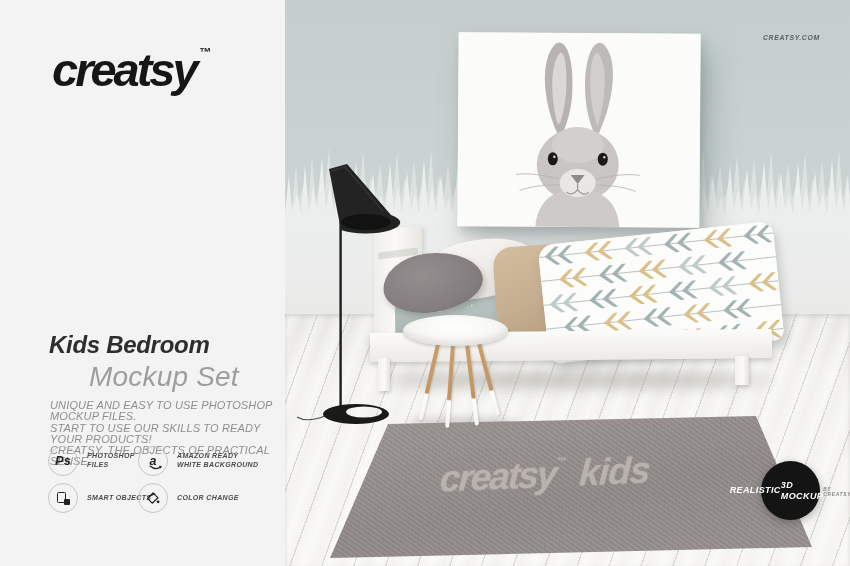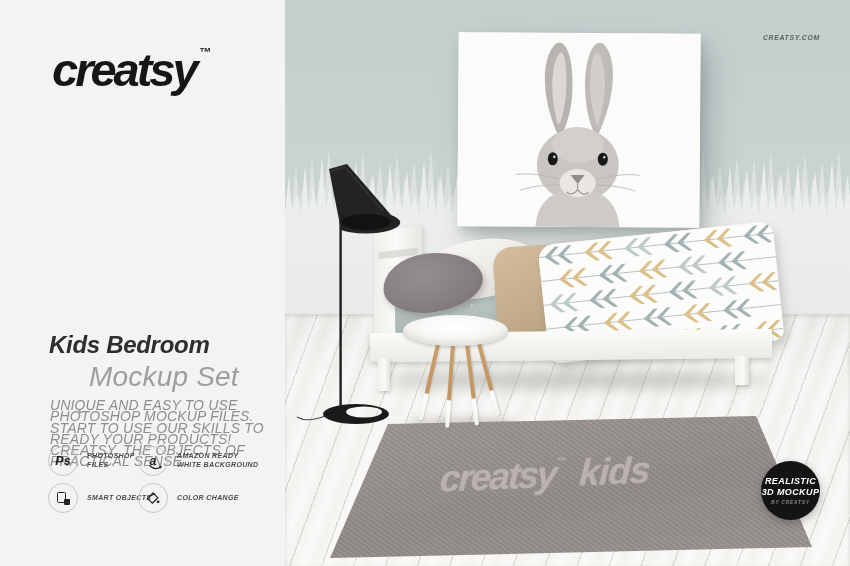--- a/index.html
+++ b/index.html
@@ -6,21 +6,21 @@
   html,body { width:850px; height:566px; }
   body { font-family:"Liberation Sans", sans-serif; overflow:hidden; }
   .stage { position:relative; width:850px; height:566px; background:#0c4a6e; overflow:hidden;font-style:italic; }
 
   
   .panel { position:absolute; left:0; top:0; width:285px; height:566px; background:#f3f3f3; z-index:5; }
   .logo { position:absolute; left:52px; top:42px; font-size:47px; font-weight:800; letter-spacing:-3px; color:#161616; }
   .logo .tm { font-size:12px; letter-spacing:0; vertical-align:30px; margin-left:3px; font-weight:700; }
   .title1 { position:absolute; left:49px; top:331px; font-size:24px; font-weight:700; color:#2e2e2e; letter-spacing:-0.3px; }
   .title2 { position:absolute; left:49px; top:361px; font-size:28px; font-weight:400; color:#9e9e9e; letter-spacing:0.2px;margin-left:40px; }
-  .desc { position:absolute; left:50px; top:400px; font-size:14px; line-height:11.3px; color:#8e8e8e; letter-spacing:0.15px; }
+  .desc { position:absolute; left:50px; top:400px; font-size:11px; line-height:11.3px; color:#8e8e8e; letter-spacing:0.15px; }
   .feature { position:absolute; display:flex; align-items:center; gap:9px; }
   .f1 { left:48px; top:446px; } .f2 { left:138px; top:446px; }
   .f3 { left:48px; top:483px; } .f4 { left:138px; top:483px; }
   .fcircle { width:30px; height:30px; border:1.2px solid #c6c6c6; border-radius:50%;
              display:flex; align-items:center; justify-content:center; flex:0 0 30px; background:transparent; }
   .fglyph { font-size:12.5px; font-weight:700; color:#232323; line-height:1; }
   .amz { position:relative; }
   .amz svg { position:absolute; left:-1px; bottom:-4px; }
   .flabel { font-size:7px; line-height:8.6px; font-weight:700; color:#4b4b4b; letter-spacing:0.35px; }
 
@@ -104,21 +104,21 @@
         repeating-linear-gradient(35deg, rgba(255,255,255,0.05) 0 2px, rgba(0,0,0,0.04) 2px 4px),
         linear-gradient(170deg,#9d9694 0%,#908987 55%,#989290 100%); }
   .rug-text { position:absolute; left:120px; top:42px; transform:rotate(-2.5deg) skewX(-6deg);
       font-size:37px; font-weight:800; letter-spacing:-2px; color:rgba(188,181,176,0.85);
       text-shadow:0 0 2px rgba(188,181,176,0.55); white-space:nowrap; }
   .rug-text .tm2 { font-size:10px; letter-spacing:0; vertical-align:22px; }
   .rug-text .w2 { margin-left:14px; letter-spacing:-1px; }
 
   
   .badge { position:absolute; left:476px; top:461px; width:59px; height:59px; border-radius:50%; background:#141414;
-      display:flex; flex-direction:column; align-items:center; justify-content:center; z-index:6;
+      display:flex; align-items:center; justify-content:center; z-index:6;
       box-shadow:0 3px 8px rgba(60,60,58,0.4); }
   .badge .b1 { font-size:9px; font-weight:700; color:#ffffff; letter-spacing:0.4px; line-height:10.5px; }
   .badge .b3 { font-size:4.8px; font-weight:700; color:#868686; letter-spacing:0.8px; margin-top:3px; }
 
   
   .so-icon { position:relative; width:13px; height:13px; }
   .so-icon .sq1 { position:absolute; left:0; top:0; width:9px; height:11px; border:1.3px solid #232323; border-radius:1.5px; background:#f3f3f3; }
   .so-icon .sq2 { position:absolute; right:0; bottom:0; width:6px; height:6px; background:#232323; border-radius:1px; }
 </style>
 </head>

